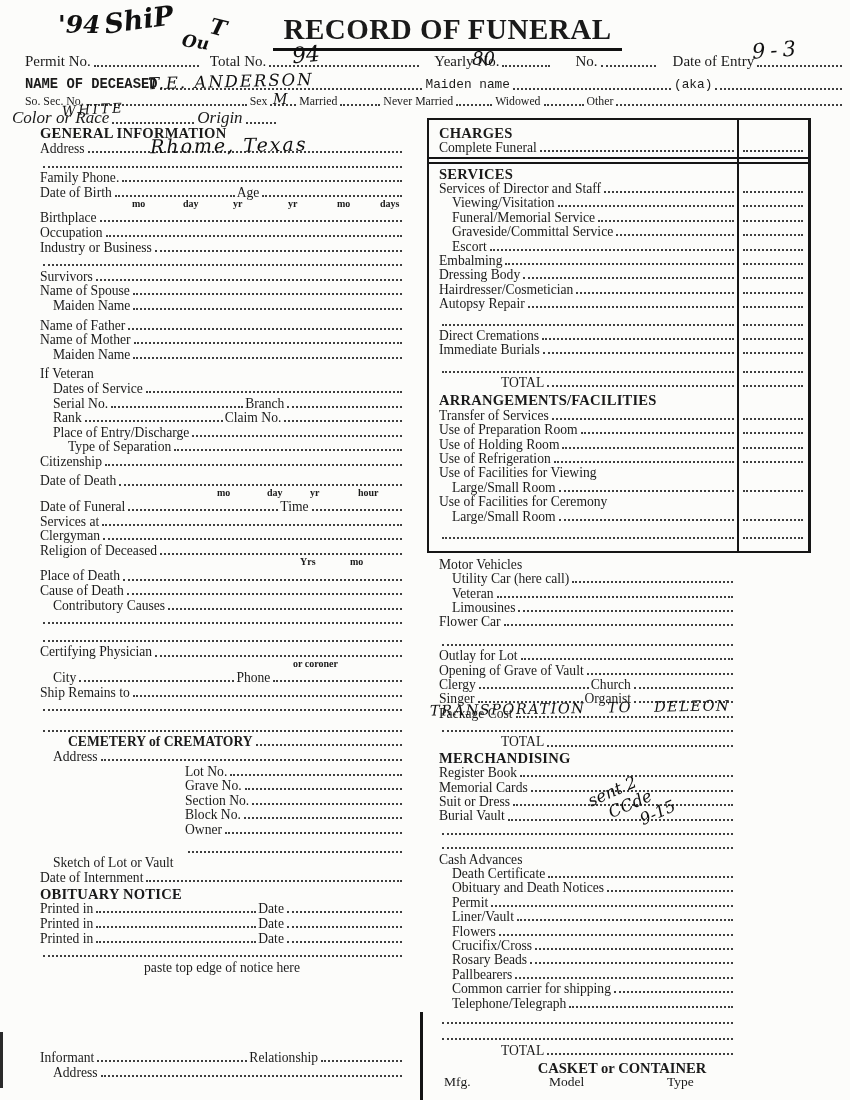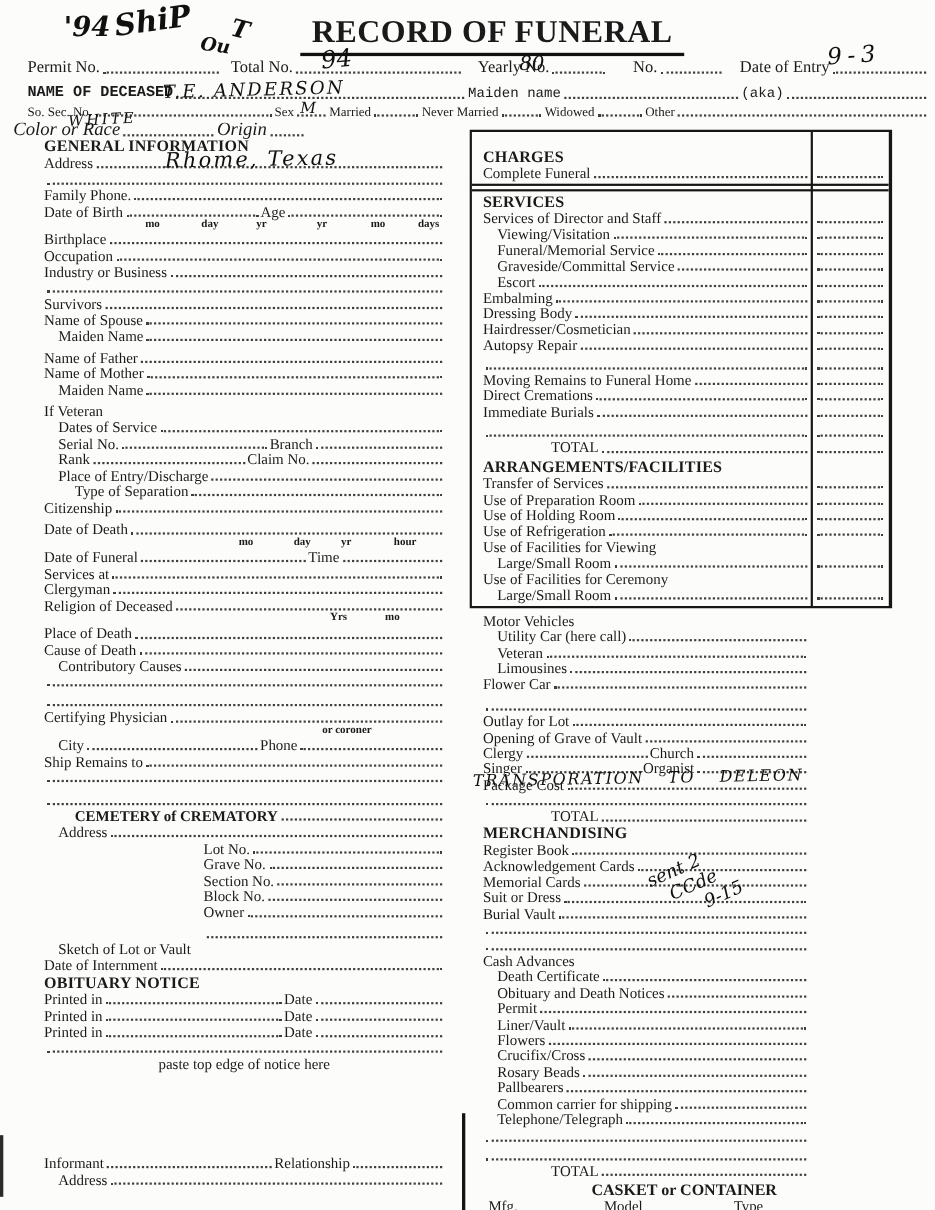--- a/index.html
+++ b/index.html
@@ -19,21 +19,21 @@
   .grow{flex:1 1 auto;}
   #permit-row{top:54px;left:25px;right:5px;font-size:15px;justify-content:space-between;}
   #name-row{top:78px;left:25px;right:5px;font-size:12.8px;font-family:Liberation Mono, monospace;}
   #name-row .big{font-weight:700;font-size:13.8px;}
   #ssn-row{top:96px;left:25px;right:5px;font-size:11.8px;text-align:right;}
   #race-row{top:109px;left:12px;width:330px;font-size:17px;font-style:italic;}
   
   .left-col{position:absolute;top:124px;left:25px;width:383px;padding:0 4px 0 15px;box-sizing:border-box;}
   .right-col{position:absolute;top:118px;left:427px;width:384px;box-sizing:border-box;}
   .box{position:relative;height:435px;border:2px solid #161616;border-right-width:3px;border-top-width:2.5px;
-       padding:16px 0 0 10px;box-sizing:border-box;overflow:hidden;}
+       padding:6px 0 0 10px;box-sizing:border-box;overflow:hidden;}
   .box::before{content:"";position:absolute;top:0;bottom:0;right:69px;width:2px;background:#161616;}
   .box .row{padding-right:72px;}
   .box .row.has-amt::after{content:"";position:absolute;right:5px;bottom:2.5px;width:60px;
        border-bottom:2px dotted #3f3f3f;}
   .box .row.t-dbl{padding:0;margin:2px 0 3px -10px;height:3px;border-top:2.5px solid #151515;
        border-bottom:2px solid #151515;}
   .unboxed{padding:4px 76px 0 12px;}
   
   .row{position:relative;display:flex;align-items:flex-end;height:14.6px;font-size:13.6px;
        line-height:1;white-space:nowrap;}
@@ -431,24 +431,20 @@
         </div>
         <div class="row t-field has-amt">
           <span class="lbl">Autopsy Repair</span>
           <span class="leader"></span>
         </div>
         <div class="sp" style="height: 3px;"></div>
         <div class="row t-dots has-amt">
           <span class="leader"></span>
         </div>
         <div class="row t-field has-amt">
-          <span class="lbl">Moving Remains to Funeral Home</span>
-          <span class="leader"></span>
-        </div>
-        <div class="row t-field has-amt">
           <span class="lbl">Direct Cremations</span>
           <span class="leader"></span>
         </div>
         <div class="row t-field has-amt">
           <span class="lbl">Immediate Burials</span>
           <span class="leader"></span>
         </div>
         <div class="sp" style="height: 4px;"></div>
         <div class="row t-dots has-amt">
           <span class="leader"></span>
@@ -550,24 +546,20 @@
         <div class="row t-total">
           <span class="lbl">TOTAL</span>
           <span class="leader"></span>
         </div>
         <div class="sp" style="height: 2px;"></div>
         <div class="row t-head">
           <span class="lbl">MERCHANDISING</span>
         </div>
         <div class="row t-field">
           <span class="lbl">Register Book</span>
-          <span class="leader"></span>
-        </div>
-        <div class="row t-field">
-          <span class="lbl">Acknowledgement Cards</span>
           <span class="leader"></span>
         </div>
         <div class="row t-field">
           <span class="lbl">Memorial Cards</span>
           <span class="leader"></span>
         </div>
         <div class="row t-field">
           <span class="lbl">Suit or Dress</span>
           <span class="leader"></span>
         </div>

